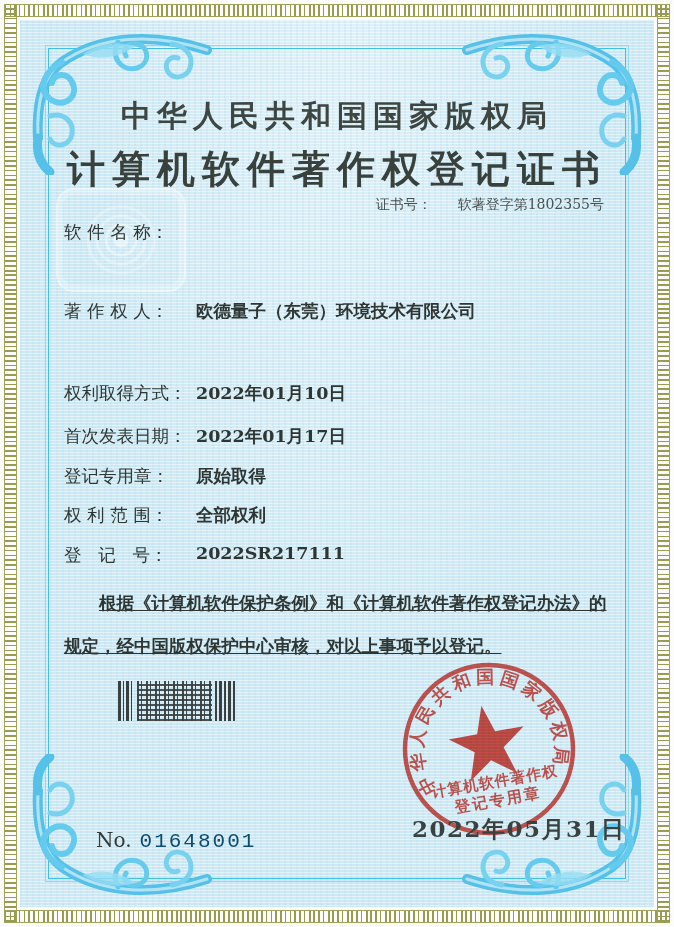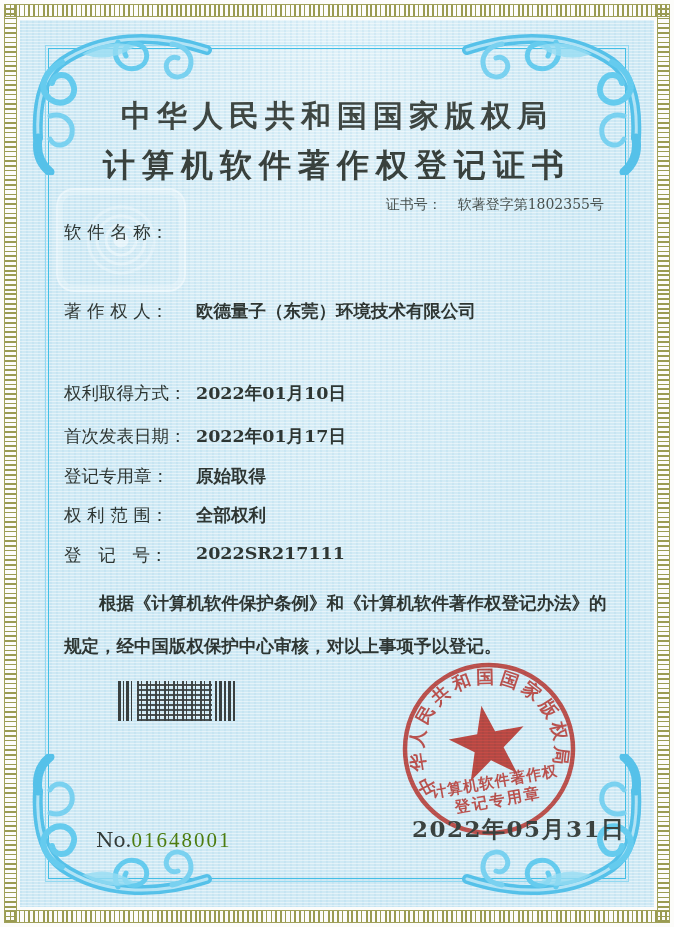--- a/index.html
+++ b/index.html
@@ -47,54 +47,54 @@
       rgba(255,255,255,.8) 0 7px, rgba(255,255,255,0) 8px 13px,
       rgba(255,255,255,.65) 14px 16px, rgba(255,255,255,0) 17px 22px,
       rgba(255,255,255,.55) 23px 25px, rgba(255,255,255,0) 26px 31px,
       rgba(255,255,255,.45) 32px 34px, rgba(255,255,255,0) 35px);
   }
 
   
   .t1{position:absolute;top:96px;left:0;right:0;z-index:2;text-align:center;
       font-size:30px;font-weight:bold;letter-spacing:6px;color:#3e4642;}
   .t2{position:absolute;top:144px;left:0;right:0;z-index:2;text-align:center;
-      font-size:32px;font-weight:bold;letter-spacing:7px;color:#39413d;}
+      font-size:38px;font-weight:bold;letter-spacing:7px;color:#39413d;}
   .certline{position:absolute;top:196px;right:70px;z-index:2;font-size:14px;color:#49514e;}
-  .certline .cl-label{margin-right:16px;}
+  .certline .cl-label{margin-right:26px;}
 
   
   .row{position:absolute;left:64px;right:40px;z-index:2;font-size:17.5px;color:#2e3633;}
   .row .lbl{position:absolute;left:0;top:0;white-space:pre;font-weight:normal;}
   .row .val{position:absolute;left:132px;top:0;white-space:pre;font-weight:bold;}
   .row .val .vline{line-height:28px;}
 
   .stmt{position:absolute;left:64px;top:582px;width:552px;z-index:2;
-        font-size:17.5px;line-height:43px;text-indent:2em;color:#2e3633;font-weight:bold;}
+        font-size:17.5px;line-height:43px;text-indent:2em;color:#2e3633;font-weight:bold;text-decoration:underline;}
 
   
   .bc{position:absolute;left:118px;top:681px;width:118px;height:40px;z-index:2;display:flex;}
   .bc-l{width:16px;height:100%;
     background:repeating-linear-gradient(90deg,#3a4040 0 3px,transparent 3px 5px,#3a4040 5px 6px,transparent 6px 8px);}
   .bc-m{flex:1;height:100%;margin:0 3px;
     background:
       repeating-linear-gradient(90deg,rgba(58,64,64,.95) 0 2px,transparent 2px 4px,rgba(58,64,64,.95) 4px 5px,transparent 5px 9px),
       repeating-linear-gradient(0deg,rgba(58,64,64,.9) 0 2px,transparent 2px 5px,rgba(58,64,64,.9) 5px 7px,transparent 7px 10px);}
   .bc-r{width:21px;height:100%;
     background:repeating-linear-gradient(90deg,#3a4040 0 2px,transparent 2px 4px,#3a4040 4px 7px,transparent 7px 9px);}
 
   
   .seal{position:absolute;left:400px;top:660px;width:178px;height:178px;z-index:3;
         transform:rotate(-10deg);opacity:.92;mix-blend-mode:multiply;}
 
   
   .issue-date{position:absolute;left:412px;top:814px;z-index:4;
         font-size:23px;letter-spacing:1.5px;color:#3a423f;font-weight:bold;}
   .serial{position:absolute;left:96px;top:828px;z-index:2;font-size:20px;color:#333b38;}
-  .serial .num{font-family:Liberation Serif, serif;
-        color:#4d7c0f;letter-spacing:2px;font-size:21px;}
+  .serial .num{font-family:Liberation Mono, monospace;
+        color:#0c4a6e;letter-spacing:2px;font-size:21px;margin-left:8px;}
 </style>
 </head>
 <body>
 
 <div class="gk gk-h gk-top"></div>
 <div class="gk gk-h gk-bottom"></div>
 <div class="gk gk-v gk-left"></div>
 <div class="gk gk-v gk-right"></div>
 
 <div class="field">

